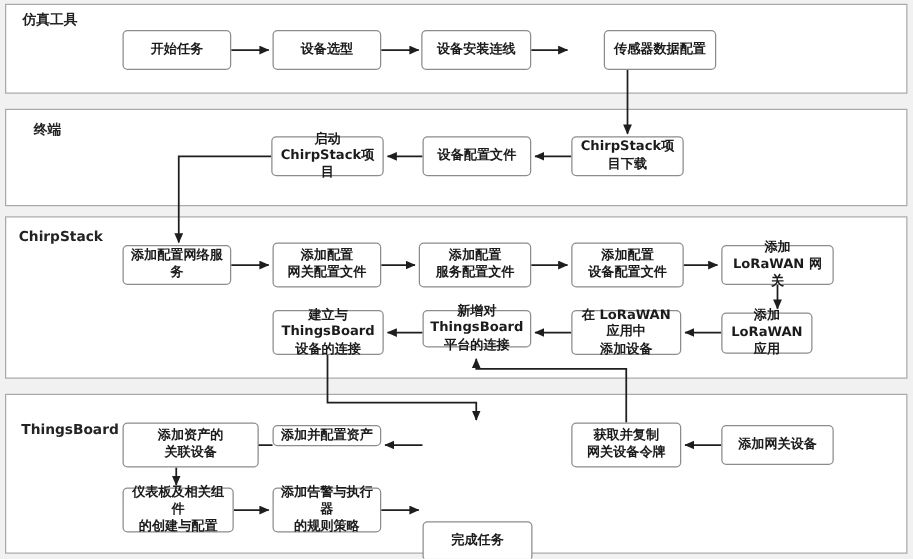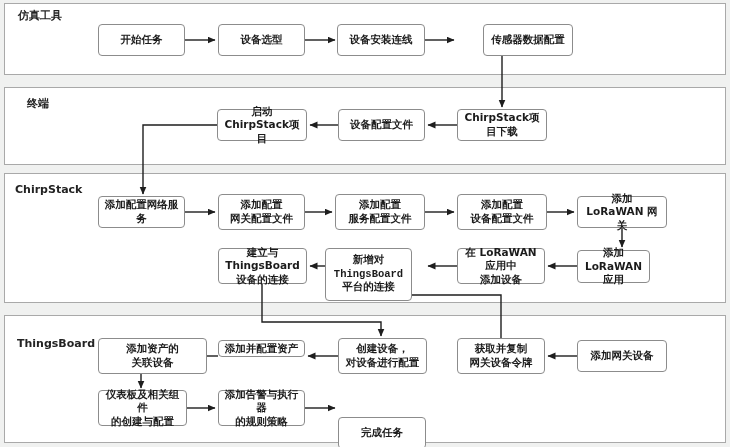--- a/index.html
+++ b/index.html
@@ -112,27 +112,25 @@
 网关配置文件</div>
   <div class="node" style="left:335px; top:194px; width:90px; height:36px;">添加配置
 服务配置文件</div>
   <div class="node" style="left:457px; top:194px; width:90px; height:36px;">添加配置
 设备配置文件</div>
   <div class="node" style="left:577px; top:196px; width:90px; height:32px;">添加 LoRaWAN 网关</div>
 
   <div class="node" style="left:577px; top:250px; width:73px; height:33px;">添加 LoRaWAN 应用</div>
   <div class="node" style="left:457px; top:248px; width:88px; height:36px;">在 LoRaWAN 应用中
 添加设备</div>
-  <div class="node" style="left:325px; top:248px; width:87px; height:53px;font-family:Liberation Mono, monospace;">新增对ThingsBoard
+  <div class="node" style="left:338px; top:248px; width:87px; height:30px;">新增对ThingsBoard
 平台的连接</div>
   <div class="node" style="left:218px; top:248px; width:89px; height:36px;">建立与ThingsBoard
 设备的连接</div>
 
-  <div class="node" style="left:338px; top:338px; width:89px; height:36px;">创建设备，
-对设备进行配置</div>
   <div class="node" style="left:457px; top:338px; width:88px; height:36px;">获取并复制
 网关设备令牌</div>
   <div class="node" style="left:577px; top:340px; width:90px; height:32px;">添加网关设备</div>
   <div class="node" style="left:218px; top:340px; width:87px; height:17px;">添加并配置资产</div>
   <div class="node" style="left:98px;  top:338px; width:109px; height:36px;">添加资产的
 关联设备</div>
 
   <div class="node" style="left:98px;  top:390px; width:89px; height:36px;">仪表板及相关组件
 的创建与配置</div>
   <div class="node" style="left:218px; top:390px; width:87px; height:36px;">添加告警与执行器

